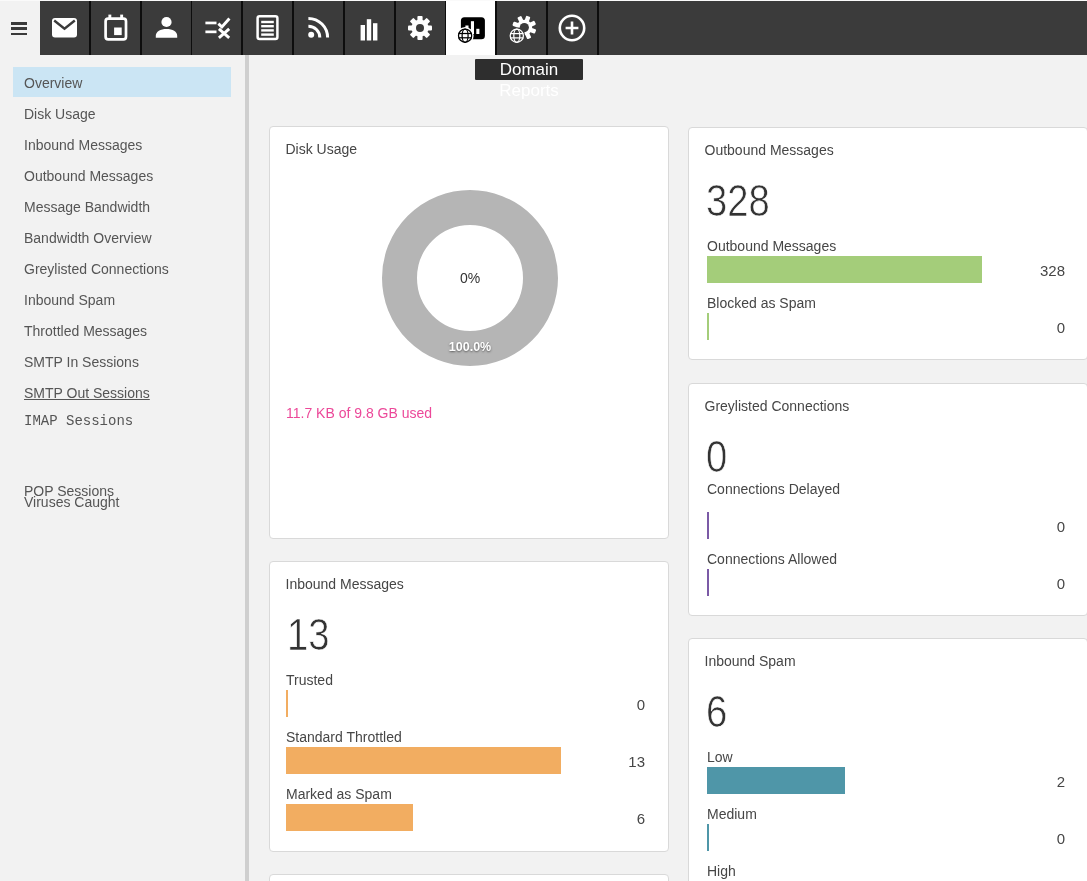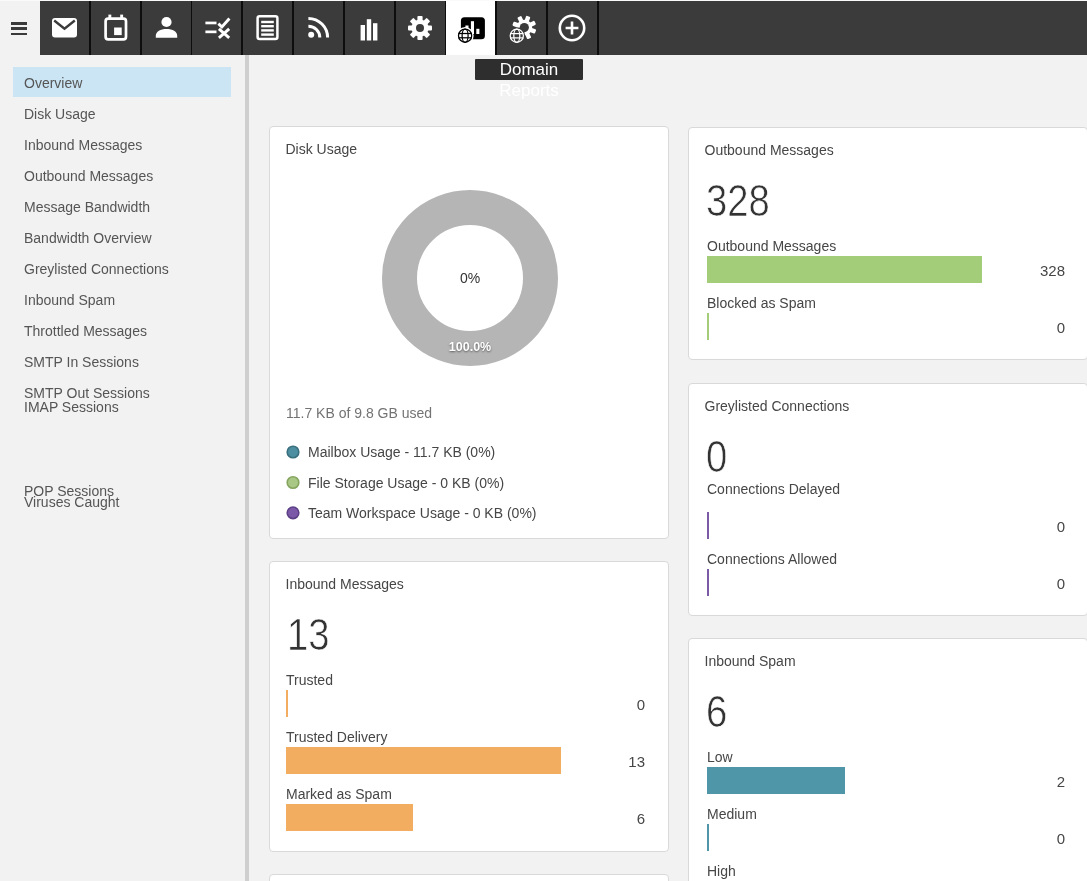--- a/index.html
+++ b/index.html
@@ -168,54 +168,44 @@
     <div class="sitem sel" style="top:12px;">Overview</div>
     <div class="sitem" style="top:43px;">Disk Usage</div>
     <div class="sitem" style="top:74px;">Inbound Messages</div>
     <div class="sitem" style="top:105px;">Outbound Messages</div>
     <div class="sitem" style="top:167px;">Bandwidth Overview</div>
     <div class="sitem" style="top:136px;">Message Bandwidth</div>
     <div class="sitem" style="top:198px;">Greylisted Connections</div>
     <div class="sitem" style="top:229px;">Inbound Spam</div>
     <div class="sitem" style="top:291px;">SMTP In Sessions</div>
     <div class="sitem" style="top:260px;">Throttled Messages</div>
-    <div class="sitem" style="top:322px;">SMTP Out Sessions</div>
-    <div class="sitem" style="top:336px;">IMAP Sessions</div>
+    <div class="sitem" style="top:322px;text-decoration:underline;">SMTP Out Sessions</div>
+    <div class="sitem" style="top:350px;font-family:Liberation Mono, monospace;">IMAP Sessions</div>
     <div class="sitem" style="top:384px;margin-top:36px;">POP Sessions</div>
     <div class="sitem" style="top:415px;margin-top:16px;">Viruses Caught</div>
   </div>
   <div id="divbar"></div>
 
   <div class="card" id="card-disk" style="left:269px;top:126px;width:400px;height:413px;">
     <div class="ctitle">Disk Usage</div>
     <svg class="abs" style="left:111px;top:62px;" width="178" height="178" viewBox="0 0 178 178">
       <circle cx="89" cy="89" r="70.5" fill="none" stroke="#b5b5b5" stroke-width="35"></circle>
       <text x="89" y="94" font-size="14" fill="#333" text-anchor="middle" font-family="Liberation Sans">0%</text>
       <text x="89" y="162" font-size="12.5" fill="#fff" font-weight="bold" text-anchor="middle" font-family="Liberation Sans" style="text-shadow:0 1px 2px rgba(80,80,80,0.9);">100.0%</text>
     </svg>
-    <div class="abs" style="left:16px;top:278px;font-size:14px;color:#737373;">11.7 KB of 9.8 GB used</div>
-    <div class="abs" style="left:14px;top:317px;">
-      <svg width="340" height="100" viewBox="0 0 340 100">
-        <circle cx="9" cy="8" r="5.8" fill="#4d8fa0" stroke="#3a6f7d" stroke-width="1.6"></circle>
-        <circle cx="9" cy="38.5" r="5.8" fill="#aac885" stroke="#85a55f" stroke-width="1.6"></circle>
-        <circle cx="9" cy="68.8" r="5.8" fill="#7c59a8" stroke="#5c3f85" stroke-width="1.6"></circle>
-      </svg>
-      <div class="abs" style="left:24px;top:0px;font-size:14px;color:#464646;">Mailbox Usage - 11.7 KB (0%)</div>
-      <div class="abs" style="left:24px;top:30.5px;font-size:14px;color:#464646;">File Storage Usage - 0 KB (0%)</div>
-      <div class="abs" style="left:24px;top:60.8px;font-size:14px;color:#464646;">Team Workspace Usage - 0 KB (0%)</div>
-    </div>
+    <div class="abs" style="left:16px;top:278px;font-size:14px;color:#ec4899;">11.7 KB of 9.8 GB used</div>
   </div>
 
   <div class="card" id="card-inmsg" style="left:269px;top:561px;width:400px;height:291px;">
     <div class="ctitle">Inbound Messages</div>
     <div class="bignum" style="top:47px;">13</div>
     <div class="blabel" style="left:16px;top:109.5px;">Trusted</div>
     <div class="bar" style="left:16px;top:128px;width:1.5px;height:27px;background:#f2ad61;"></div>
     <div class="bval" style="left:315px;top:134px;">0</div>
-    <div class="blabel" style="left:16px;top:166.5px;">Trusted Delivery</div>
+    <div class="blabel" style="left:16px;top:166.5px;">Standard Throttled</div>
     <div class="bar" style="left:16px;top:185px;width:275px;height:27px;background:#f2ad61;"></div>
     <div class="bval" style="left:315px;top:191px;">13</div>
     <div class="blabel" style="left:16px;top:223.5px;">Marked as Spam</div>
     <div class="bar" style="left:16px;top:242px;width:127px;height:27px;background:#f2ad61;"></div>
     <div class="bval" style="left:315px;top:248px;">6</div>
   </div>
 
   <div class="card" style="left:269px;top:874px;width:400px;height:40px;"></div>
 
   <div class="card" id="card-outmsg" style="left:688px;top:127px;width:400px;height:233px;">

